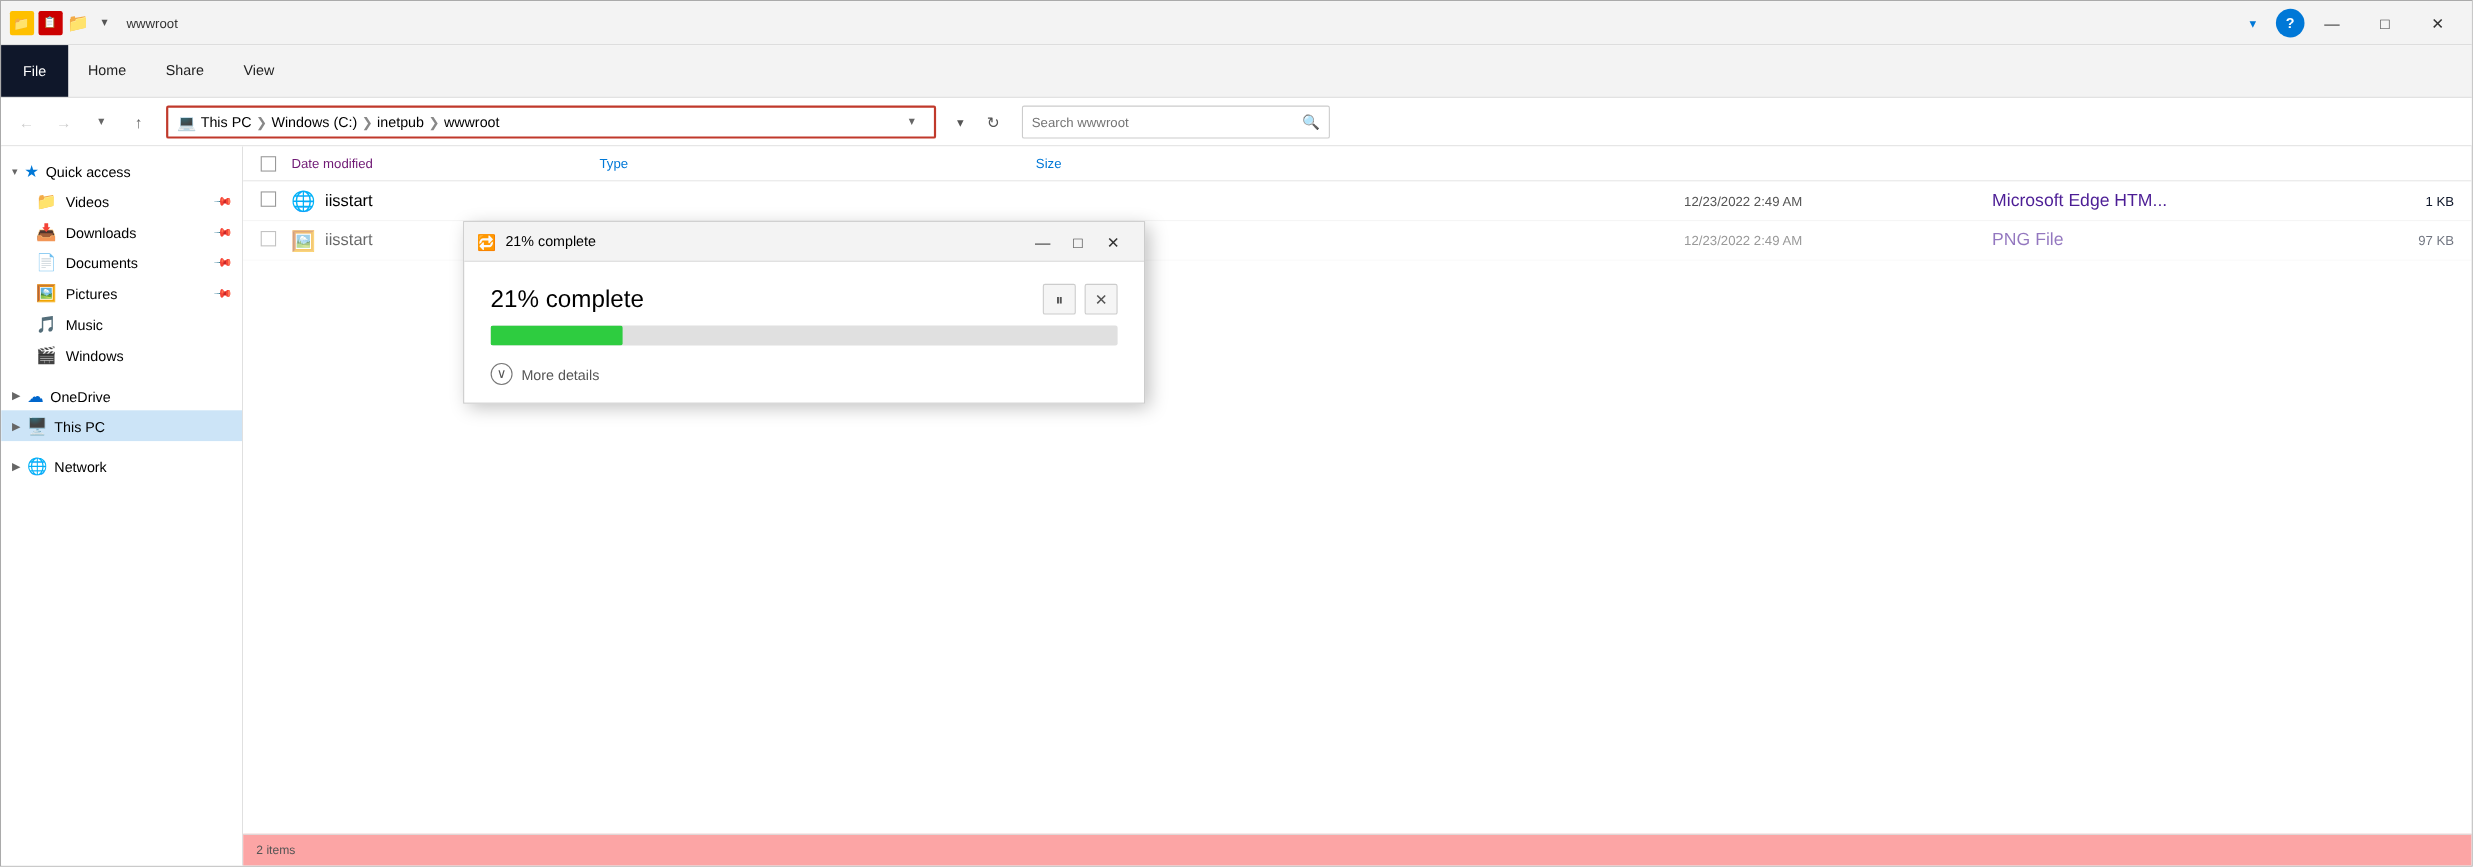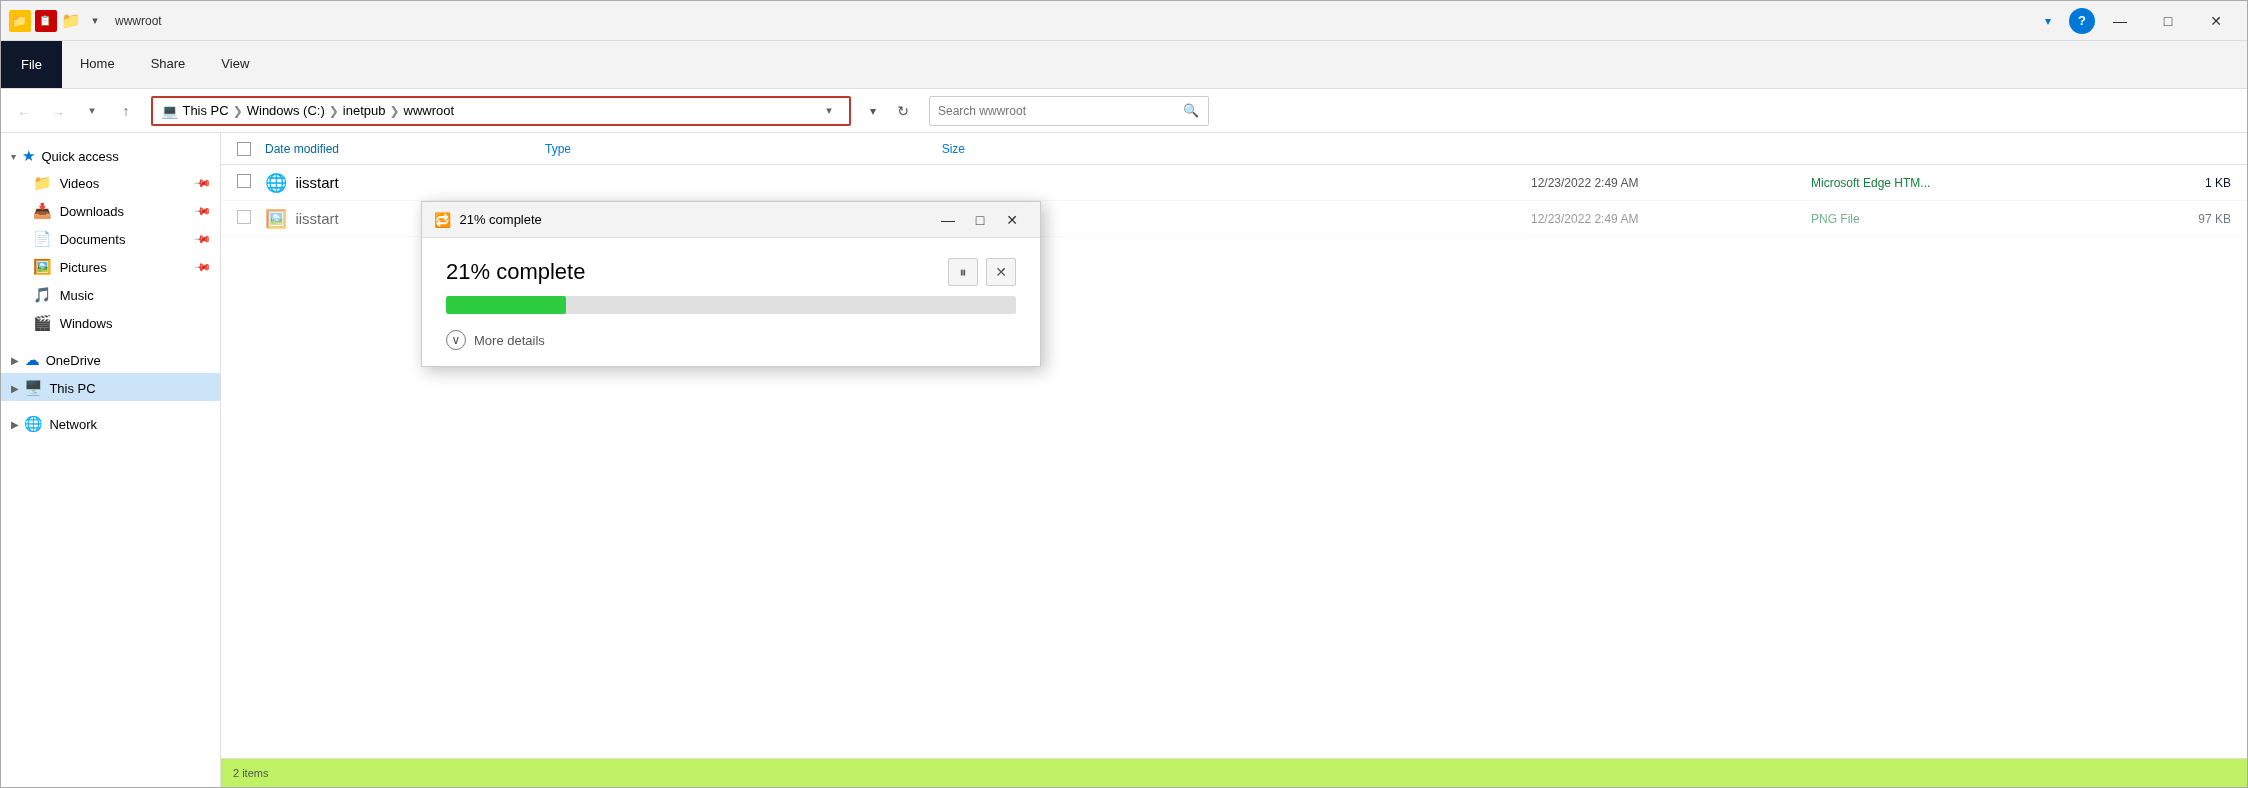--- a/index.html
+++ b/index.html
@@ -320,21 +320,21 @@
       align-items: center;
       gap: 4px;
     }
     .col-name-sort {
       font-size: 10px;
       color: #666;
     }
     .col-date {
       width: 280px;
       font-size: 12px;
-      color: #0369a1;
+      color: #701a75;
     }
     .col-type {
       width: 260px;
       font-size: 12px;
       color: #0078d7;
     }
     .col-size {
       width: 160px;
       font-size: 12px;
       color: #0078d7;
@@ -366,22 +366,22 @@
       flex: 3;
       font-size: 15px;
     }
     .file-row-date {
       width: 280px;
       font-size: 12px;
       color: #555;
     }
     .file-row-type {
       width: 260px;
-      font-size: 12px;
-      color: #15803d;
+      font-size: 16px;
+      color: #4c1d95;
     }
     .file-row-size {
       width: 160px;
       font-size: 12px;
       color: #0f172a;
       text-align: right;
     }
 
     
     .dialog-overlay {
@@ -493,21 +493,21 @@
       display: flex;
       align-items: center;
       justify-content: center;
       font-size: 12px;
       color: #555;
     }
 
     
     .status-bar {
       height: 24px;
-      background: #bef264;
+      background: #fca5a5;
       border-top: 1px solid #ddd;
       display: flex;
       align-items: center;
       padding: 14px 12px;
       font-size: 11px;
       color: #555;
       flex-shrink: 0;
     }
 
     .checkbox-box {

